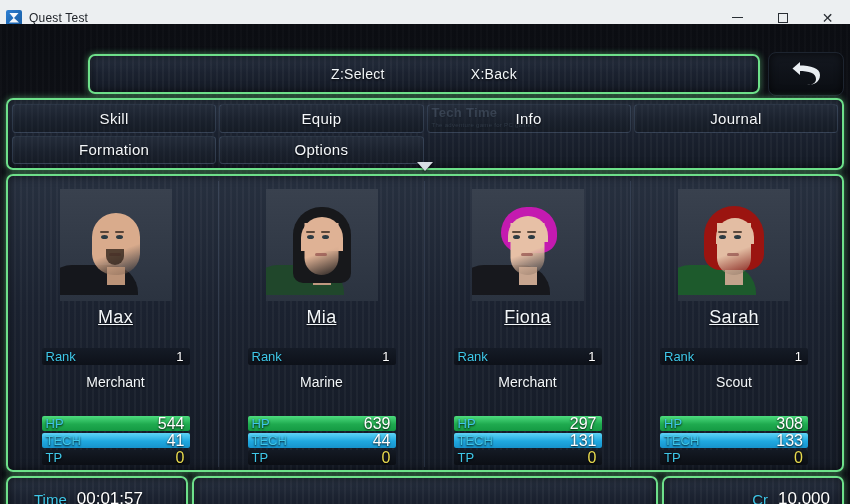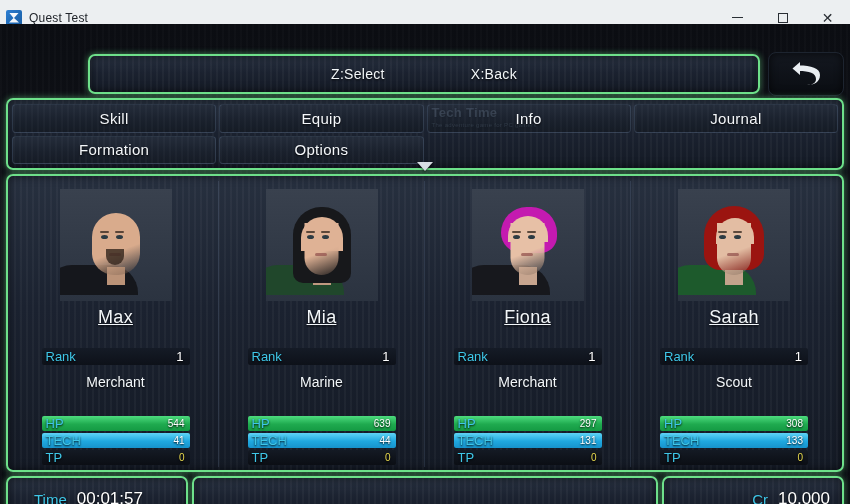--- a/index.html
+++ b/index.html
@@ -191,21 +191,21 @@
   }
   .bar .fill { position:absolute; left: 0; top: 0; bottom: 0; }
   .fill.hp   { background: linear-gradient(180deg,#4ddc7e 0%, #1faa4f 55%, #149a43 100%); }
   .fill.tech { background: linear-gradient(180deg,#5fd4f5 0%, #1fa8e0 55%, #1793cc 100%); }
   .fill.tp   { background: linear-gradient(180deg,#ffe36b 0%, #e9b820 100%); }
   .bar .lbl {
     position:absolute; left: 4px; top: 0; line-height: 15px; font-size: 13px;
     color: #3fc7e8; text-shadow: 0 1px 2px rgba(0,0,0,.95); z-index: 2;
   }
   .bar .val {
-    position:absolute; right: 5px; top: 0; line-height: 15px; font-size: 10px;
+    position:absolute; right: 5px; top: 0; line-height: 15px; font-size: 16px;
     color: #ffffff; text-shadow: 0 1px 2px rgba(0,0,0,.95); z-index: 2;
   }
   .bar .val.zero { color: #e8da4e; }
 
   
   #timebar { left: 6px; top: 452px; width: 182px; height: 46px; }
   #midbar  { left: 192px; top: 452px; width: 466px; height: 46px; }
   #crbar   { left: 662px; top: 452px; width: 182px; height: 46px; }
   .bb-inner {
     position:absolute; inset: 0; display:flex; align-items:center; gap: 10px;

